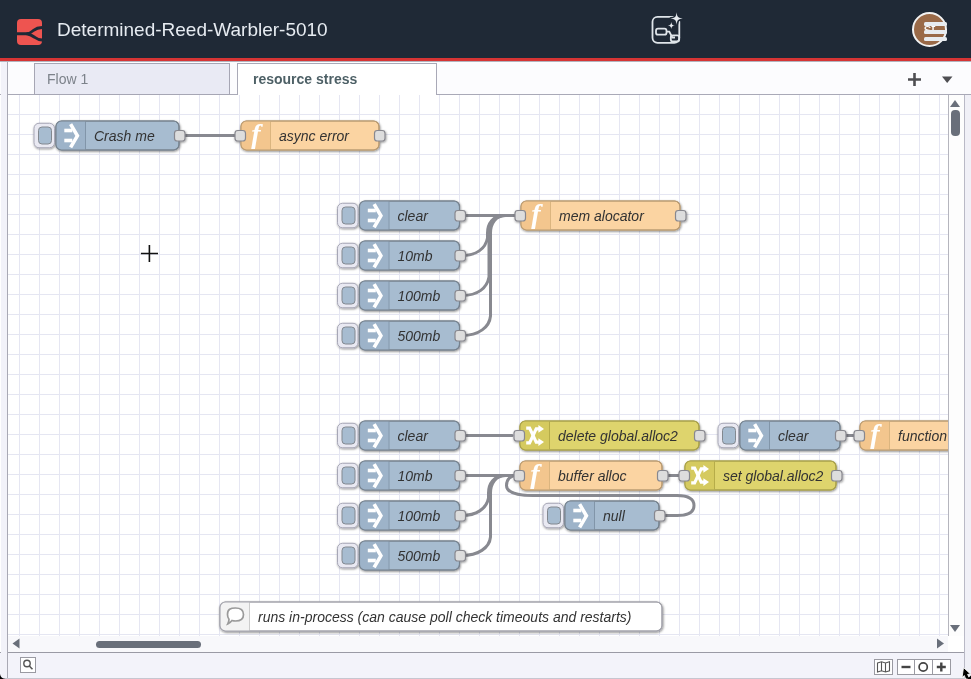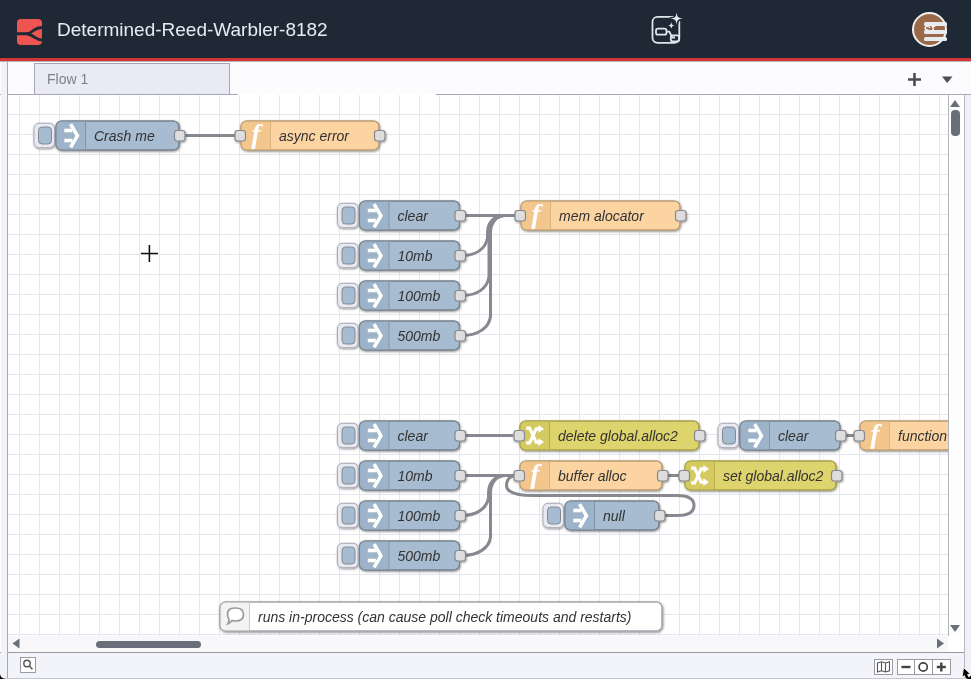--- a/index.html
+++ b/index.html
@@ -42,21 +42,21 @@
 </head>
 <body>
 <div id="app">
   <div class="abs" id="header"></div>
 
   <svg class="abs" style="left:0;top:0" width="120" height="58">
     <rect x="17" y="19" width="25" height="26" rx="4" fill="#ee5450"></rect>
     <path d="M17 33.8 H26.5 C30 33.8 31.5 31.8 33.5 30.3 C36 28.5 39 27.6 42 27.5" stroke="#1f2936" stroke-width="2.9" fill="none"></path>
     <path d="M26.5 33.8 C30 34 32.5 35.8 34.8 37.4 C37 39 39.5 39.9 42 40" stroke="#1f2936" stroke-width="2.9" fill="none"></path>
   </svg>
-  <div class="abs" id="title">Determined-Reed-Warbler-8182</div>
+  <div class="abs" id="title">Determined-Reed-Warbler-5010</div>
 
   <svg class="abs" style="left:645px;top:8px" width="50" height="44" fill="none" stroke="#dfe5ea" stroke-width="1.8">
     <rect x="7.5" y="8.8" width="26.8" height="26" rx="5"></rect>
     <g stroke="#1f2936" stroke-width="3.2" fill="#1f2936" stroke-linejoin="round">
       <path d="M31.6 4.9 C32 8.9 33.2 10.1 37.2 10.55 C33.2 11 32 12.2 31.6 16.2 C31.2 12.2 30 11 26 10.55 C30 10.1 31.2 8.9 31.6 4.9 Z"></path>
       <path d="M26.3 14.5 C26.55 16.6 27.2 17.25 29.3 17.5 C27.2 17.75 26.55 18.4 26.3 20.5 C26.05 18.4 25.4 17.75 23.3 17.5 C25.4 17.25 26.05 16.6 26.3 14.5 Z"></path>
     </g>
     <g fill="#e6ebf0" stroke="none">
       <path d="M31.6 4.3 C32.05 9 33.2 9.95 37.9 10.55 C33.2 11.15 32.05 12.1 31.6 16.8 C31.15 12.1 30 11.15 25.3 10.55 C30 9.95 31.15 9 31.6 4.3 Z"></path>
       <path d="M26.3 13.9 C26.6 16.45 27.35 17.2 29.9 17.5 C27.35 17.8 26.6 18.55 26.3 21.1 C26 18.55 25.25 17.8 22.7 17.5 C25.25 17.2 26 16.45 26.3 13.9 Z"></path>
@@ -70,20 +70,23 @@
   <div class="abs hbar" style="top:29.7px"></div>
   <div class="abs hbar" style="top:37.4px"></div>
 
   <div class="abs" id="redline"></div>
   <div class="abs" id="greyline"></div>
 
   <div class="abs" id="tabbar"></div>
   <div class="abs" id="tabbot"></div>
   <div class="abs" id="tab1">
       <span>Flow 1</span>
+    </div>
+  <div class="abs" id="tab2">
+      <span>resource stress</span>
     </div>
   <div class="abs" id="tabbot2"></div>
   <svg class="abs" style="left:900px;top:63px" width="70" height="31">
     <g stroke="#4e4e52" stroke-width="2.6">
       <path d="M14.5 10 V23 M8 16.5 H21"></path>
     </g>
     <path d="M42 13.5 L52.5 13.5 L47.2 20 Z" fill="#4e4e52"></path>
   </svg>
 
   <div class="abs" id="lstrip"></div>

